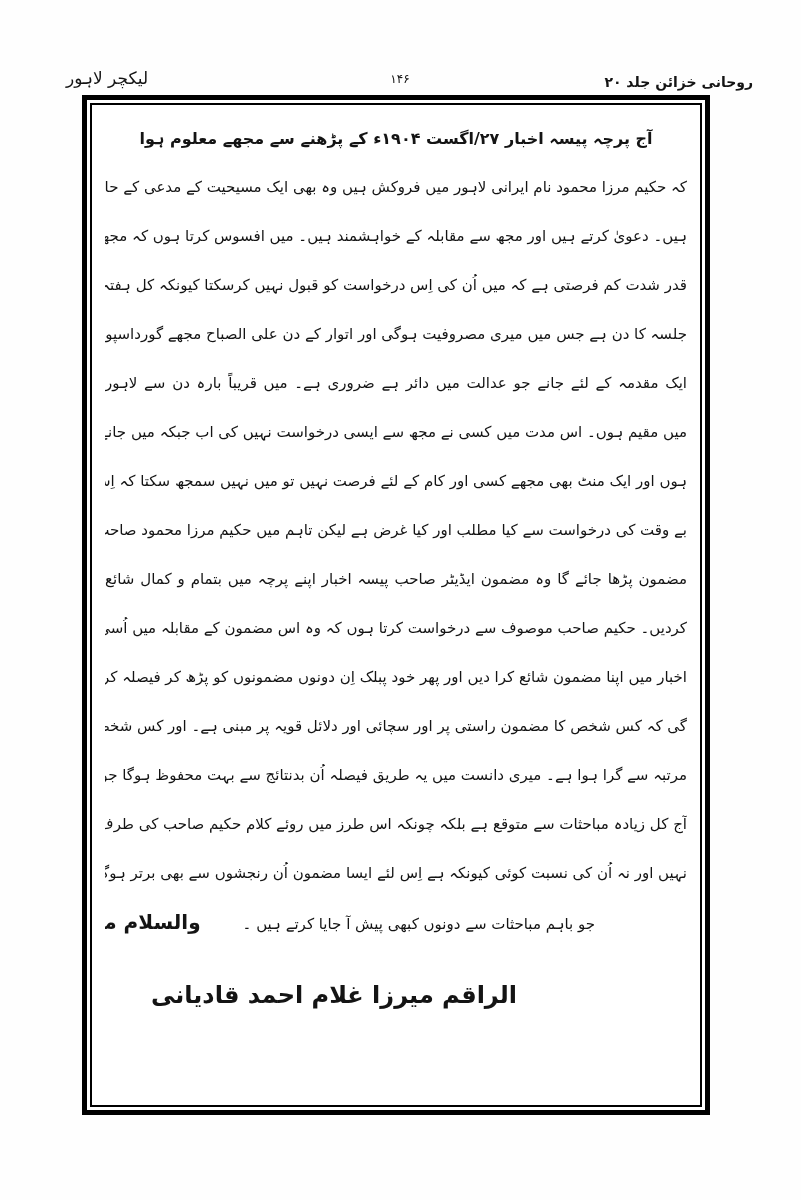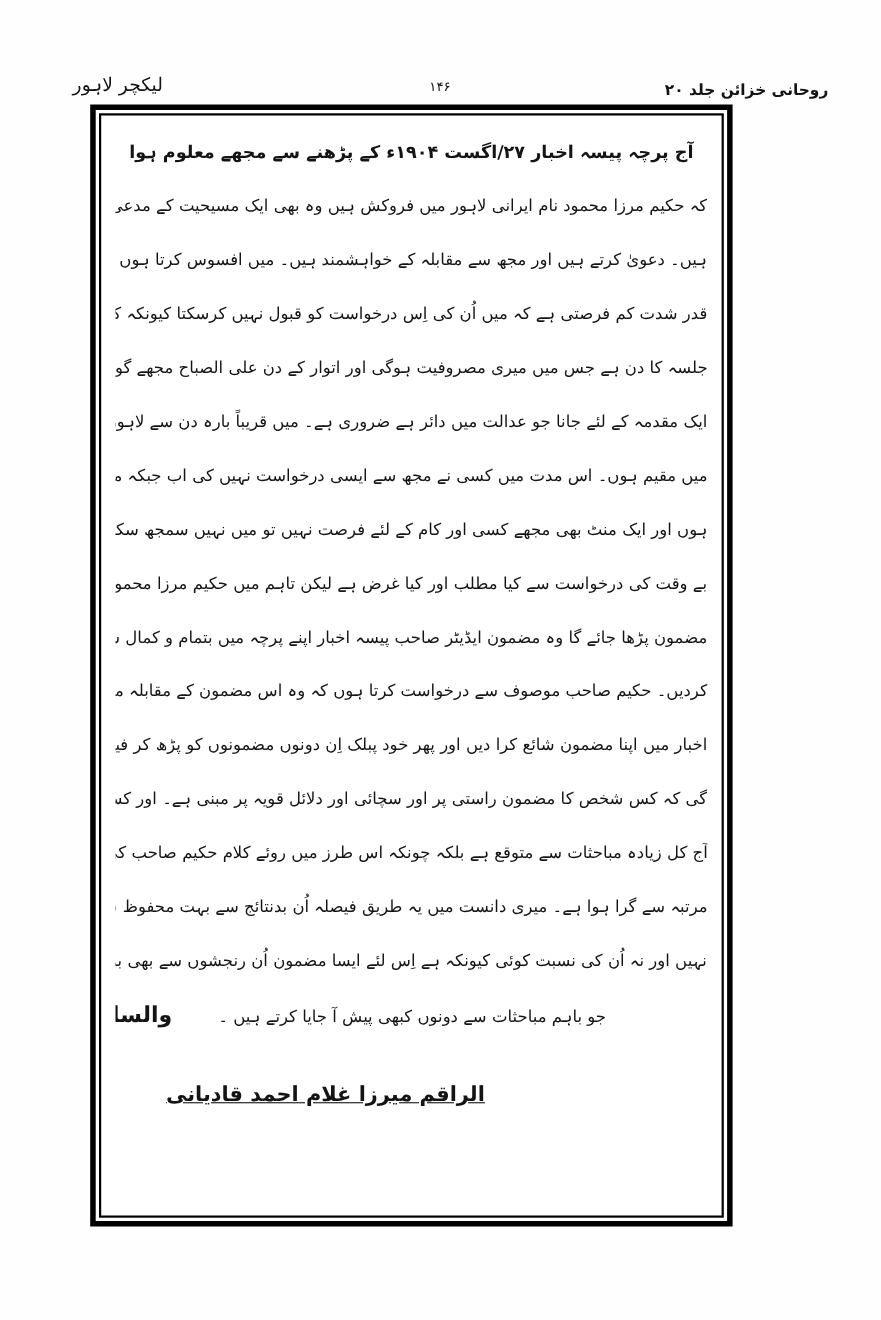--- a/index.html
+++ b/index.html
@@ -27,21 +27,21 @@
     text-align: center; font-size: 12px; letter-spacing: 1px;
   }
   .hdr-right {
     position: absolute; right: 48px; bottom: 4px;
     font-size: 14px; font-weight: bold; direction: rtl;
   }
 
   
   .text-frame {
     position: absolute; left: 82px; top: 95px;
-    width: 584px; height: 1020px;
+    width: 628px; height: 1020px;
     box-sizing: border-box;
     border: 5px solid #000;
     padding: 3px;
     background: #fff;
   }
   .frame-inner {
     box-sizing: border-box;
     width: 100%; height: 100%;
     border: 2px solid #000;
     padding: 9px 13px 0 13px;
@@ -72,23 +72,23 @@
     overflow: hidden; white-space: nowrap;
   }
   .closing-text { font-size: 15px; }
   .salutation { font-size: 20px; font-weight: bold; }
 
   .signature-row {
     margin-top: 22px;
     direction: rtl;
     text-align: left;
     padding-left: 46px;
-    font-size: 19px; font-weight: bold;
+    font-size: 24px; font-weight: bold;
     line-height: 52px;
-    white-space: nowrap; overflow: hidden; text-decoration: underline;
+    white-space: nowrap; overflow: hidden;
   }
 </style>
 </head>
 <body style="color: rgb(20, 20, 20);">
 
 <div class="sheet">
 
   <div class="page-header">
     <div class="hdr-left">لیکچر لاہور</div>
     <div class="hdr-center">۱۴۶</div>
@@ -99,30 +99,30 @@
     <div class="frame-inner">
       <div class="body-text" lang="ur">
 
         <div class="opening-line">آج پرچہ پیسہ اخبار ۲۷/اگست ۱۹۰۴ء کے پڑھنے سے مجھے معلوم ہوا</div>
 
         <div id="body-lines">
             <div class="bodyline">کہ حکیم مرزا محمود نام ایرانی لاہور میں فروکش ہیں وہ بھی ایک مسیحیت کے مدعی کے حامی</div>
             <div class="bodyline">ہیں۔ دعویٰ کرتے ہیں اور مجھ سے مقابلہ کے خواہشمند ہیں۔ میں افسوس کرتا ہوں کہ مجھے اِس</div>
             <div class="bodyline">قدر شدت کم فرصتی ہے کہ میں اُن کی اِس درخواست کو قبول نہیں کرسکتا کیونکہ کل ہفتہ کے روز</div>
             <div class="bodyline">جلسہ کا دن ہے جس میں میری مصروفیت ہوگی اور اتوار کے دن علی الصباح مجھے گورداسپور میں</div>
-            <div class="bodyline">ایک مقدمہ کے لئے جانا جو عدالت میں دائر ہے ضروری ہے۔ میں قریباً بارہ دن سے لاہور</div>
+            <div class="bodyline">ایک مقدمہ کے لئے جانے جو عدالت میں دائر ہے ضروری ہے۔ میں قریباً بارہ دن سے لاہور</div>
             <div class="bodyline">میں مقیم ہوں۔ اس مدت میں کسی نے مجھ سے ایسی درخواست نہیں کی اب جبکہ میں جانے کو</div>
             <div class="bodyline">ہوں اور ایک منٹ بھی مجھے کسی اور کام کے لئے فرصت نہیں تو میں نہیں سمجھ سکتا کہ اِس</div>
             <div class="bodyline">بے وقت کی درخواست سے کیا مطلب اور کیا غرض ہے لیکن تاہم میں حکیم مرزا محمود صاحب کو</div>
             <div class="bodyline">مضمون پڑھا جائے گا وہ مضمون ایڈیٹر صاحب پیسہ اخبار اپنے پرچہ میں بتمام و کمال شائع</div>
             <div class="bodyline">کردیں۔ حکیم صاحب موصوف سے درخواست کرتا ہوں کہ وہ اس مضمون کے مقابلہ میں اُسی</div>
             <div class="bodyline">اخبار میں اپنا مضمون شائع کرا دیں اور پھر خود پبلک اِن دونوں مضمونوں کو پڑھ کر فیصلہ کر لے</div>
             <div class="bodyline">گی کہ کس شخص کا مضمون راستی پر اور سچائی اور دلائل قویہ پر مبنی ہے۔ اور کس شخص کا مضمون اِس</div>
+            <div class="bodyline">مرتبہ سے گرا ہوا ہے۔ میری دانست میں یہ طریق فیصلہ اُن بدنتائج سے بہت محفوظ ہوگا جو</div>
             <div class="bodyline">آج کل زیادہ مباحثات سے متوقع ہے بلکہ چونکہ اس طرز میں روئے کلام حکیم صاحب کی طرف</div>
-            <div class="bodyline">مرتبہ سے گرا ہوا ہے۔ میری دانست میں یہ طریق فیصلہ اُن بدنتائج سے بہت محفوظ ہوگا جو</div>
             <div class="bodyline">نہیں اور نہ اُن کی نسبت کوئی کیونکہ ہے اِس لئے ایسا مضمون اُن رنجشوں سے بھی برتر ہوگا</div>
           </div>
 
         <div class="closing-row">
           <span class="closing-text">جو باہم مباحثات سے دونوں کبھی پیش آ جایا کرتے ہیں ۔</span>
           <span class="salutation">والسلام منہ</span>
         </div>
 
         <div class="signature-row">الراقم میرزا غلام احمد قادیانی</div>
 

